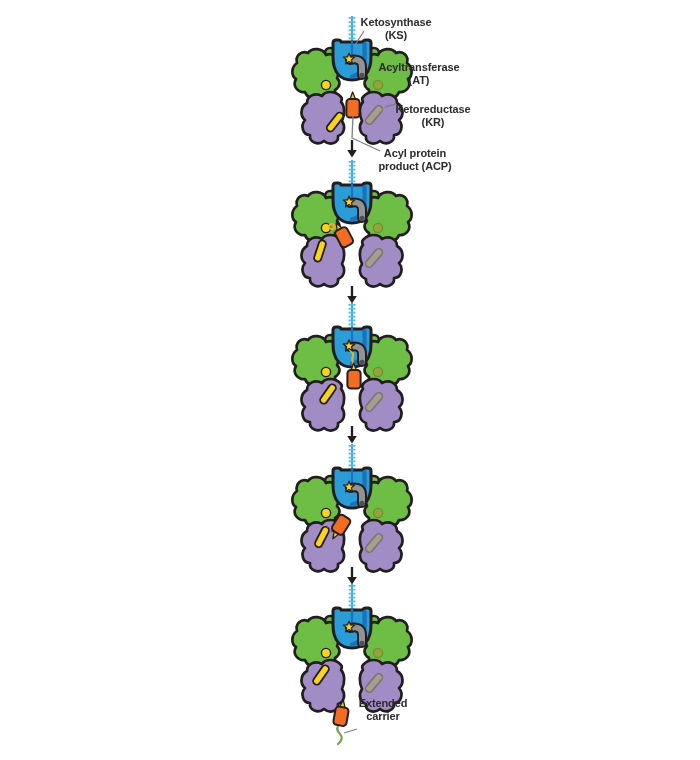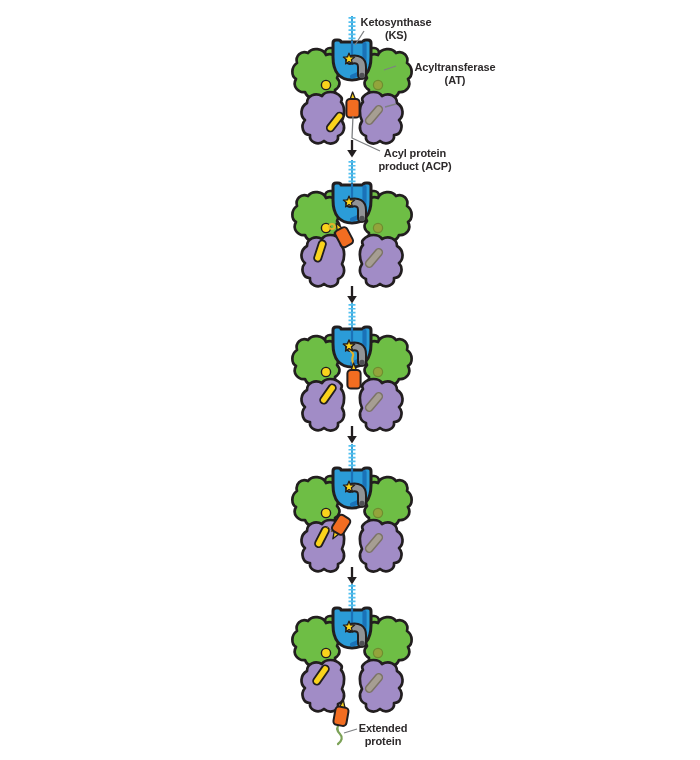--- a/index.html
+++ b/index.html
@@ -138,26 +138,30 @@
   <path class="leader" d="M 337,70 L 349,66"></path>
   <path class="leader" d="M 338,107 L 349,104"></path>
   <path class="leader" d="M 306,116 L 305,138 L 333,151"></path>
   <path class="leader" d="M 297,733 L 310,729"></path>
 </svg>
 
 <div class="lbl" style="left:289px;top:16px">
   <div>Ketosynthase</div>
   <div>(KS)</div>
 </div>
-<div class="lbl" style="left:348px;top:61px">
+<div class="lbl" style="left:312px;top:61px">
   <div>Acyltransferase</div>
   <div>(AT)</div>
+</div>
+<div class="lbl" style="left:326px;top:103px">
+  <div>Ketoreductase</div>
+  <div>(KR)</div>
 </div>
 <div class="lbl" style="left:308px;top:147px">
   <div>Acyl protein</div>
   <div>product (ACP)</div>
 </div>
-<div class="lbl" style="left:276px;top:722px">
+<div class="lbl" style="left:276px;top:697px">
   <div>Extended</div>
-  <div>protein</div>
+  <div>carrier</div>
 </div>
 
 </div>
 
 </body></html>

